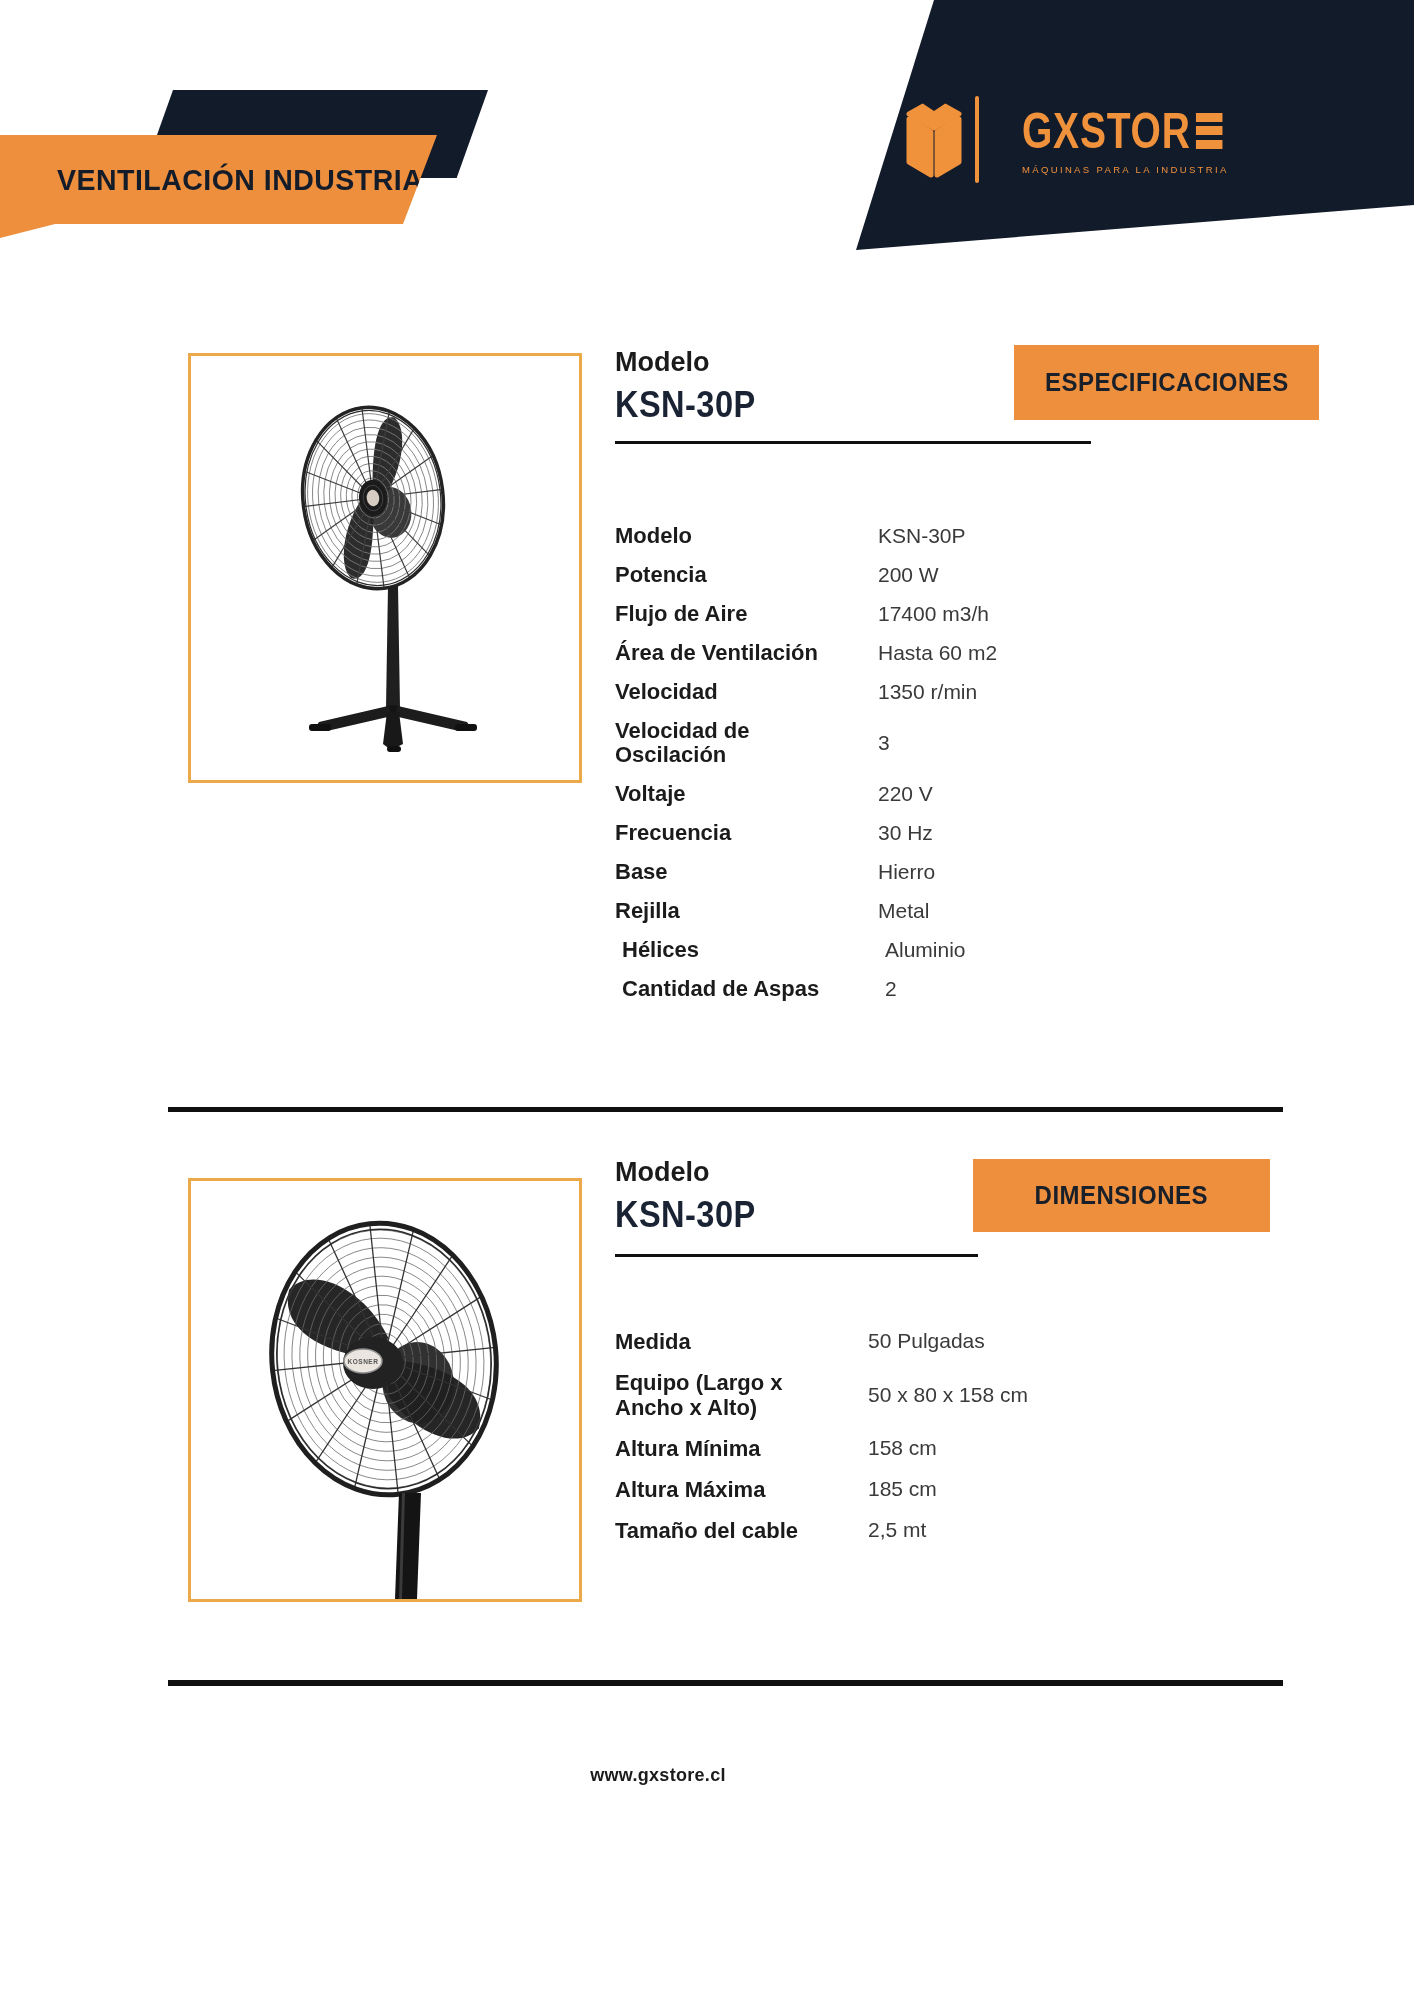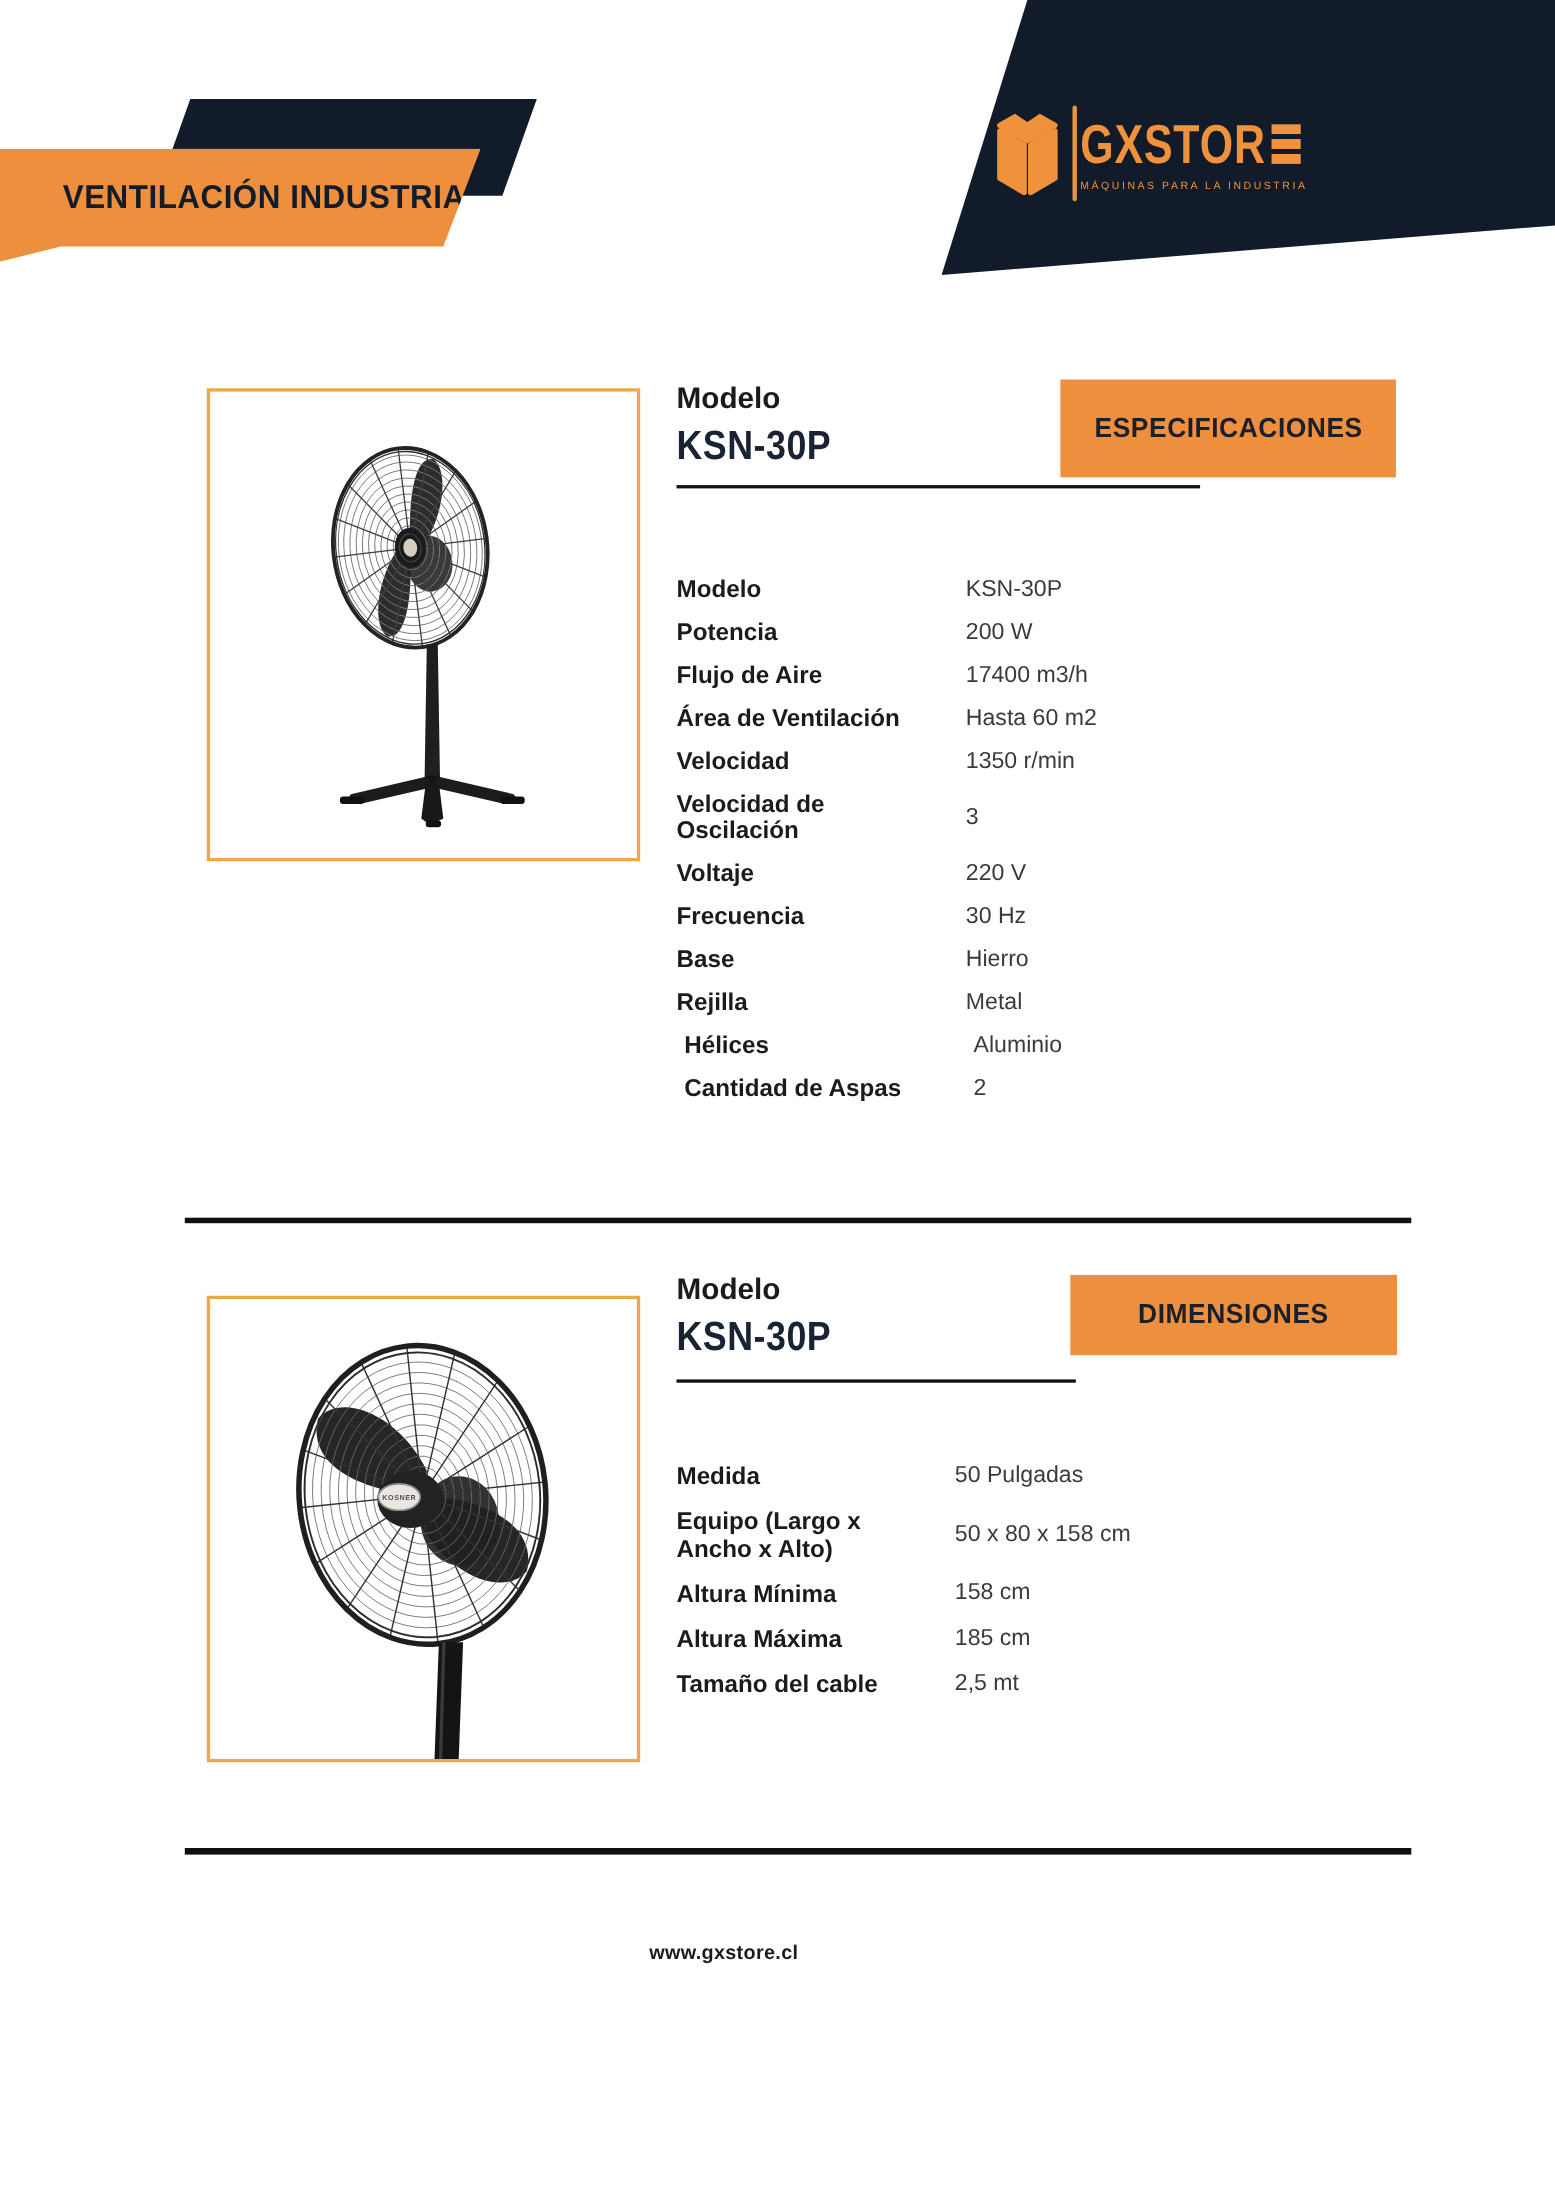--- a/index.html
+++ b/index.html
@@ -28,21 +28,21 @@
   .navy-right {
     position:absolute; left:853px; top:0; width:561px; height:252px;
     background:#121B2A;
     clip-path:polygon(81px 0, 561px 0, 561px 205px, 3px 250px);
   }
   .logo-cube { position:absolute; left:903px; top:94px; width:62px; height:90px; }
   .logo-divider {
     position:absolute; left:975px; top:96px; width:4px; height:87px;
     background:#F0913C; border-radius:2px;
   }
-  .logo-text { position:absolute; left:982px; top:112px; width:260px; }
+  .logo-text { position:absolute; left:1022px; top:112px; width:260px; }
   .brand-line {
     display:flex; align-items:flex-start; color:#F0913C;
     font-size:50px; font-weight:800; line-height:0.78; letter-spacing:1px;
     transform:scaleX(.78); transform-origin:left top; white-space:nowrap;
   }
   .ebars {
     display:inline-block; width:34px; height:36px; margin-left:7px; margin-top:1px;
     background:linear-gradient(to bottom,
       #F0913C 0 9px, transparent 9px 13.5px,
       #F0913C 13.5px 22.5px, transparent 22.5px 27px,
@@ -174,21 +174,21 @@
       <rect x="118" y="368" width="22" height="7" rx="3" fill="#101010"></rect>
       <rect x="264" y="368" width="22" height="7" rx="3" fill="#101010"></rect>
       <rect x="196" y="390" width="14" height="6" rx="3" fill="#101010"></rect>
     </svg>
   </div>
 
   <div class="sec-heading" style="top:347px">Modelo</div>
   <div class="sec-model" style="top:384px">KSN-30P</div>
   <div class="sec-divider" style="top:441px; width:476px"></div>
 
-  <div class="badge" style="left:964px; top:345px; width:305px; height:89px">
+  <div class="badge" style="left:1014px; top:345px; width:305px; height:75px">
     <span>ESPECIFICACIONES</span>
   </div>
 
   <div class="spec-table" id="table1">
     <div class="row">
       <span class="lbl">Modelo</span>
       <span class="val">KSN-30P</span>
     </div>
     <div class="row">
       <span class="lbl">Potencia</span>

